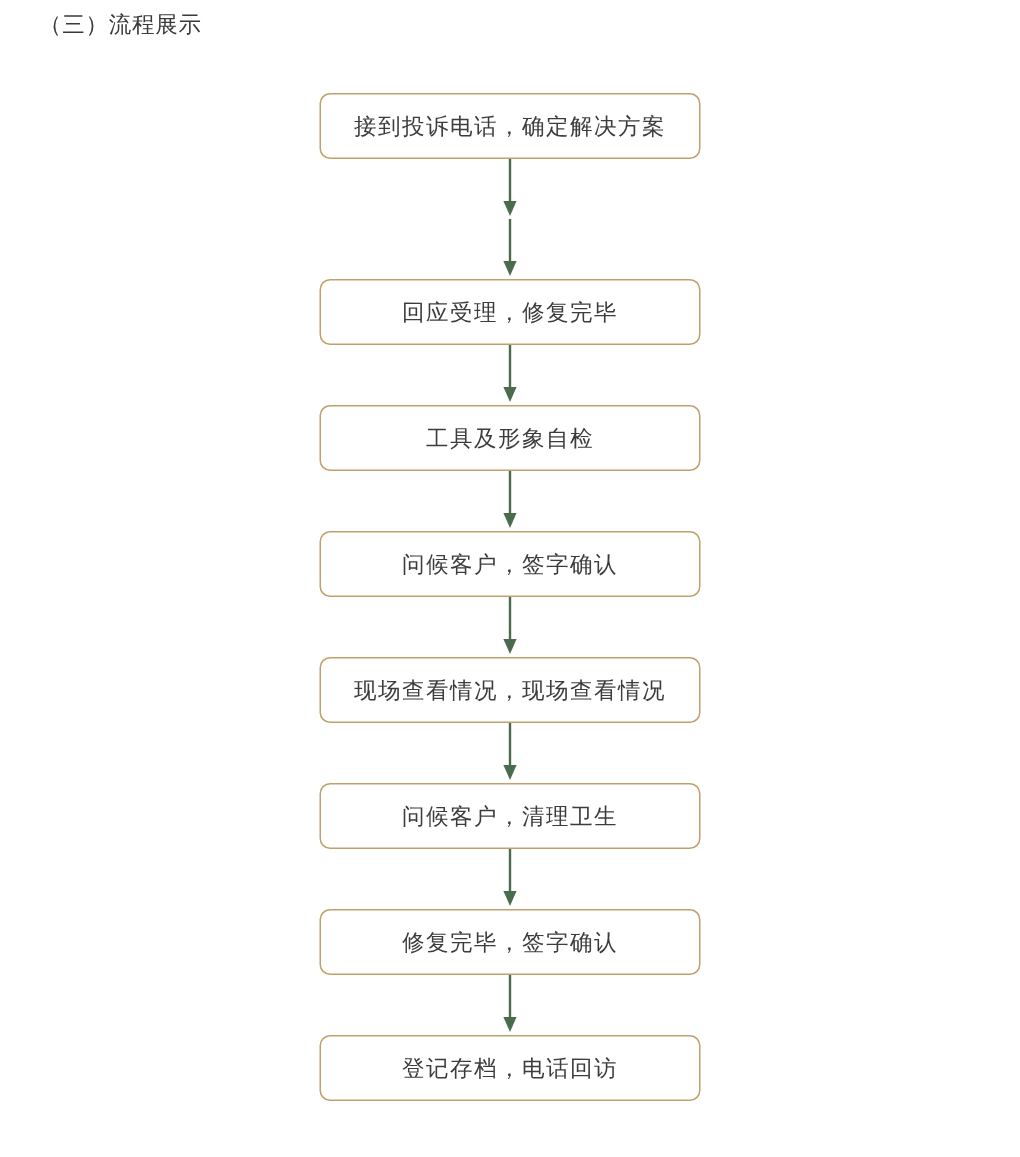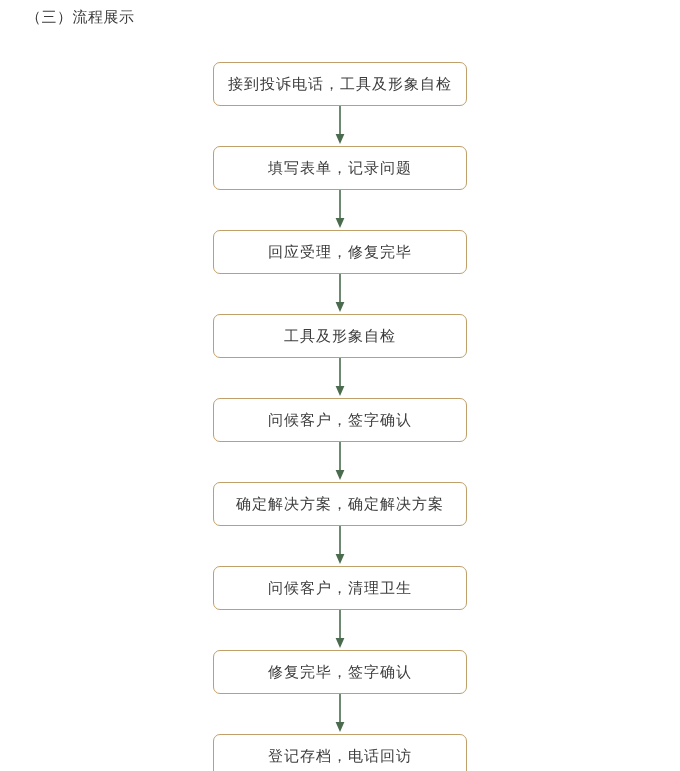--- a/index.html
+++ b/index.html
@@ -65,33 +65,30 @@
 </head>
 <body>
 
 <div class="page">
 
   <div class="section-title">（三）流程展示</div>
 
   <div class="flow">
 
     <div class="node">
-      <span>接到投诉电话，工具及形象自检</span>
+      <span>接到投诉电话，确定解决方案</span>
     </div>
 
     <span class="arrow">
       <svg width="18" height="40" viewBox="0 0 18 40">
         <line x1="9" y1="0" x2="9" y2="30" stroke="#4a6b4e" stroke-width="1.6"></line>
         <polygon points="9,38 4.6,28 13.4,28" fill="#4a6b4e"></polygon>
       </svg>
     </span>
 
-    <div class="node">
-      <span>填写表单，记录问题</span>
-    </div>
 
     <span class="arrow">
       <svg width="18" height="40" viewBox="0 0 18 40">
         <line x1="9" y1="0" x2="9" y2="30" stroke="#4a6b4e" stroke-width="1.6"></line>
         <polygon points="9,38 4.6,28 13.4,28" fill="#4a6b4e"></polygon>
       </svg>
     </span>
 
     <div class="node">
       <span>回应受理，修复完毕</span>
@@ -120,21 +117,21 @@
     </div>
 
     <span class="arrow">
       <svg width="18" height="40" viewBox="0 0 18 40">
         <line x1="9" y1="0" x2="9" y2="30" stroke="#4a6b4e" stroke-width="1.6"></line>
         <polygon points="9,38 4.6,28 13.4,28" fill="#4a6b4e"></polygon>
       </svg>
     </span>
 
     <div class="node">
-      <span>确定解决方案，确定解决方案</span>
+      <span>现场查看情况，现场查看情况</span>
     </div>
 
     <span class="arrow">
       <svg width="18" height="40" viewBox="0 0 18 40">
         <line x1="9" y1="0" x2="9" y2="30" stroke="#4a6b4e" stroke-width="1.6"></line>
         <polygon points="9,38 4.6,28 13.4,28" fill="#4a6b4e"></polygon>
       </svg>
     </span>
 
     <div class="node">

